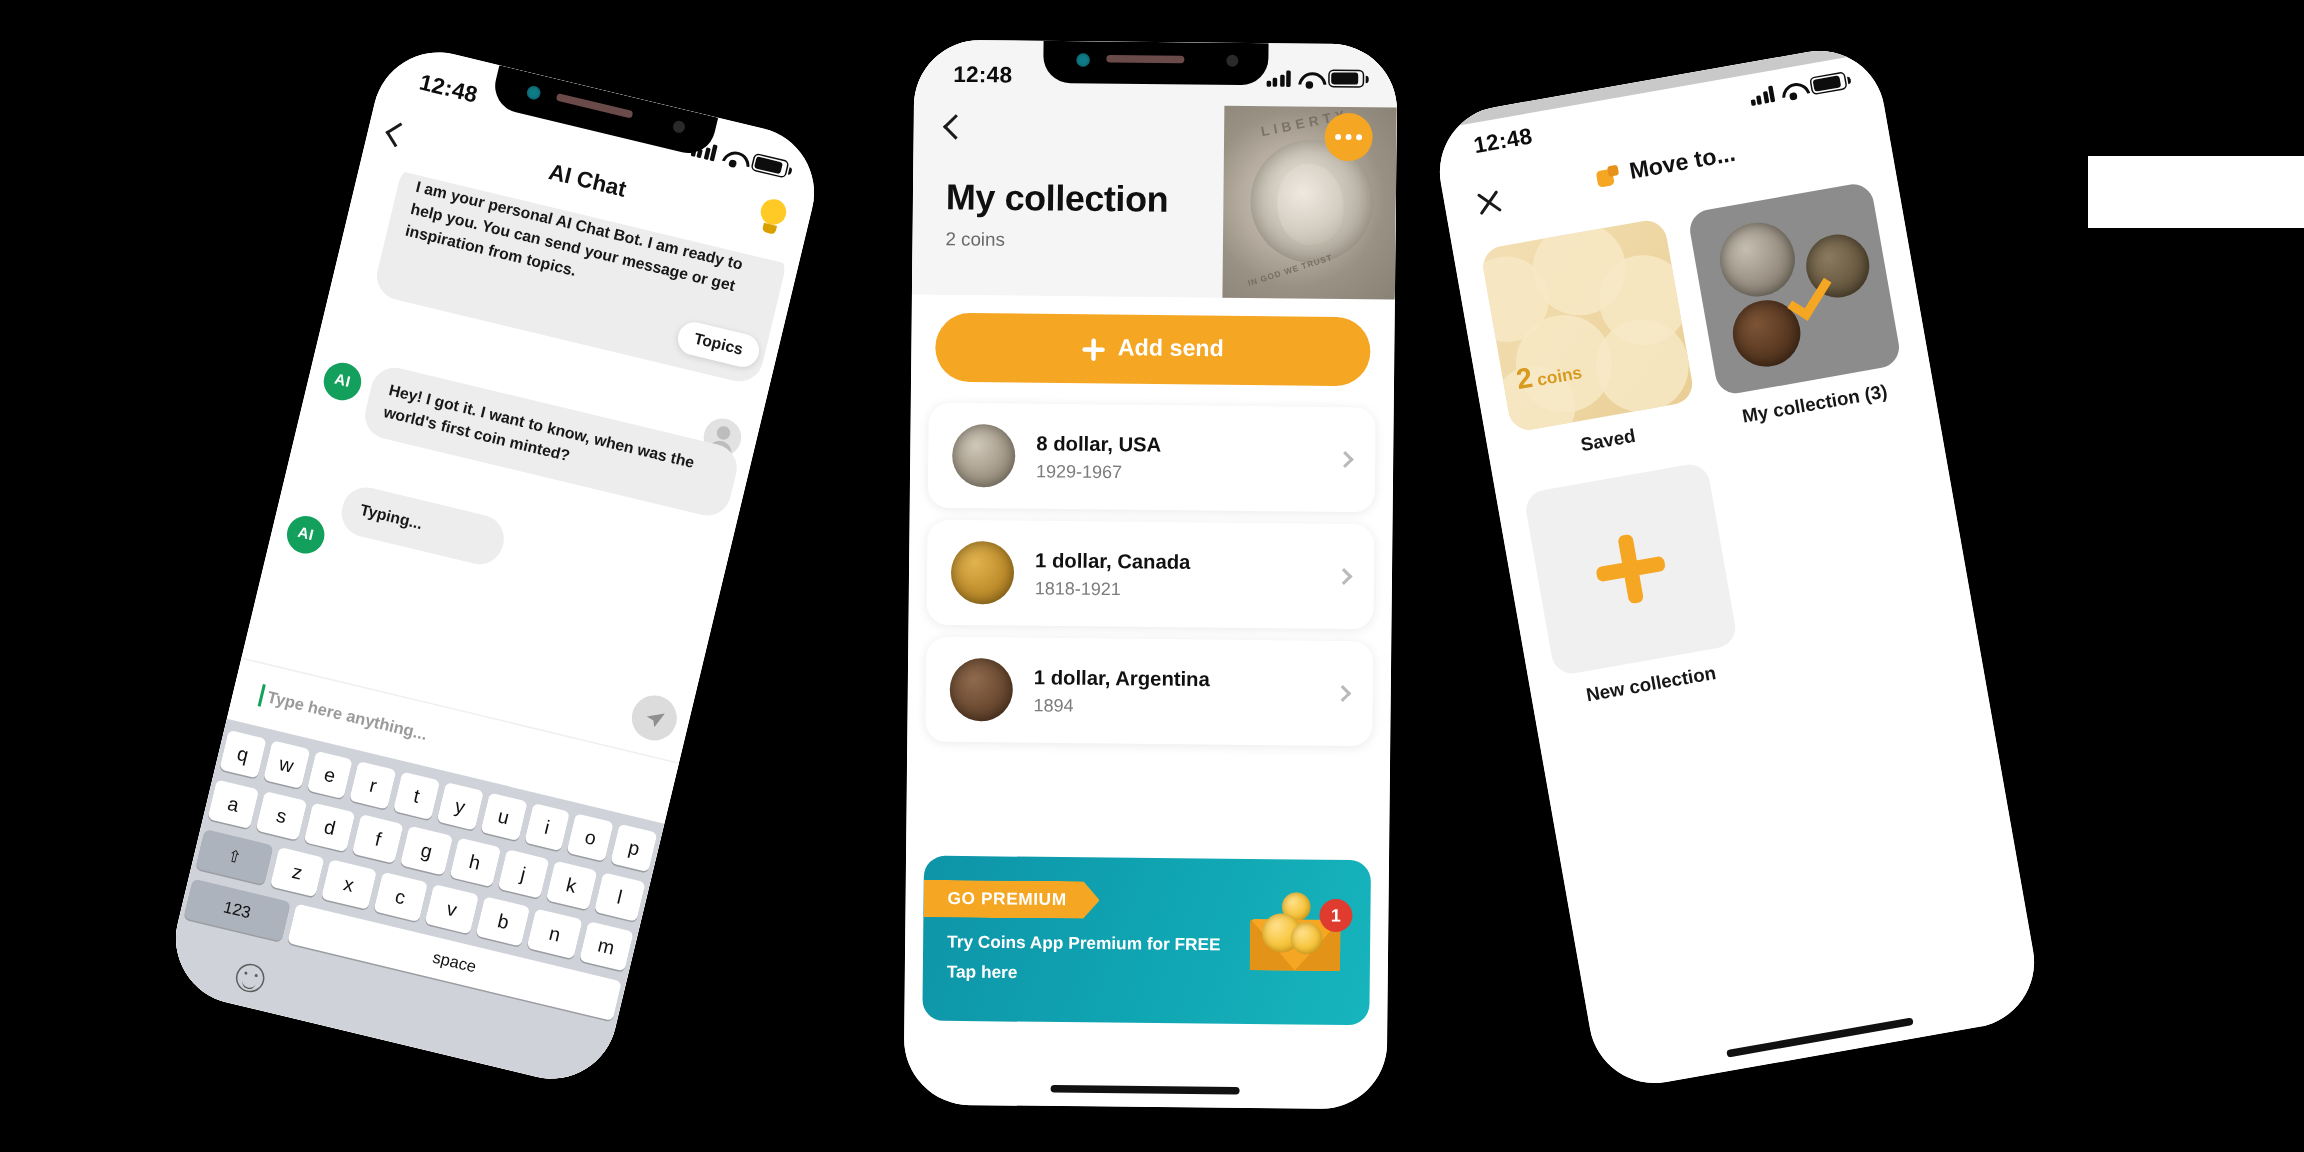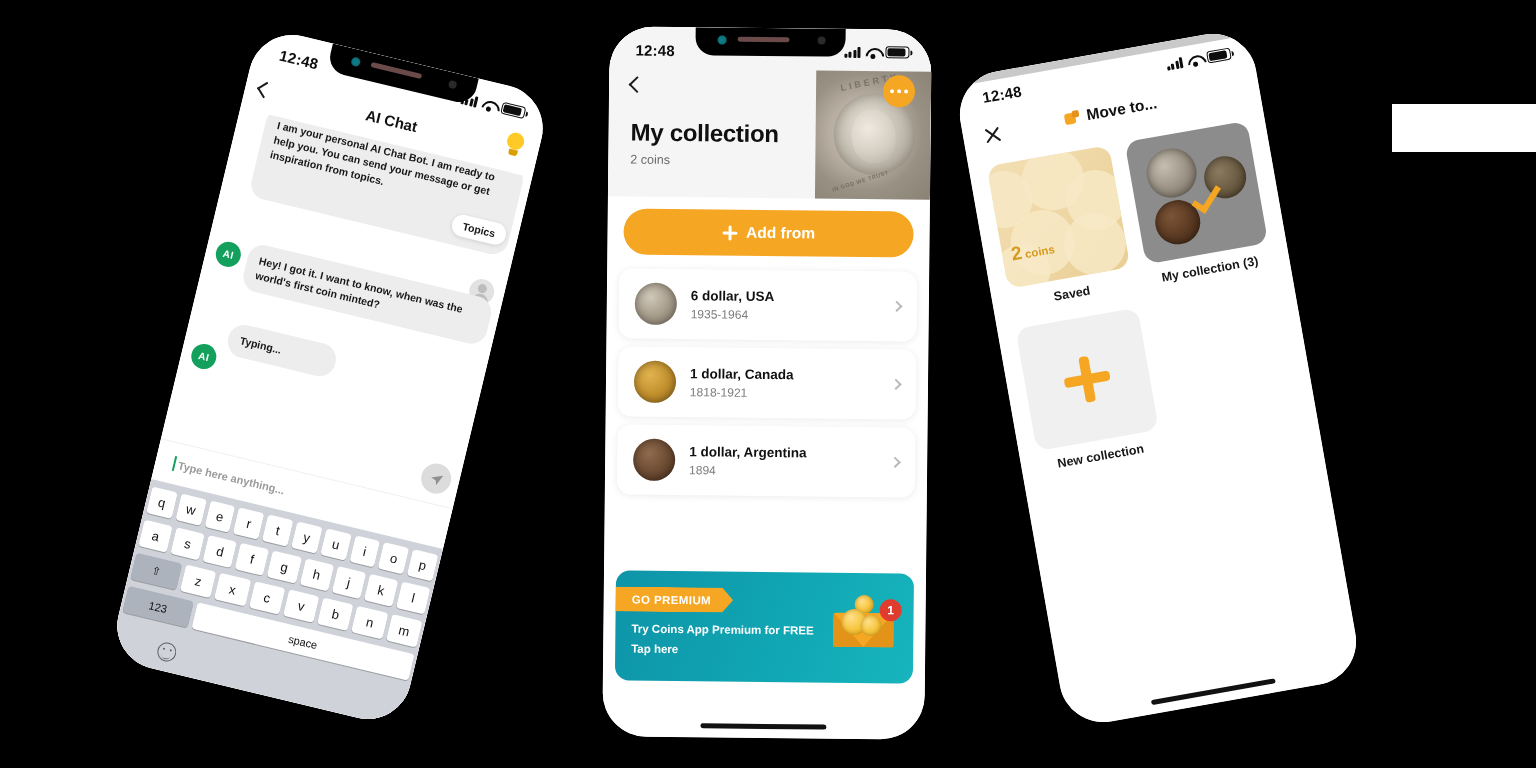--- a/index.html
+++ b/index.html
@@ -471,29 +471,29 @@
           <i></i>
           <i></i>
           <i></i>
         </div>
 
       <div class="p2-title">My collection</div>
       <div class="p2-sub">2 coins</div>
 
       <div class="add-btn">
         <span class="plus-glyph"></span>
-        <span>Add from</span>
+        <span>Add send</span>
       </div>
 
       <div class="coin-list">
         <div class="coin-row">
           <span class="coin-thumb ct-usa"></span>
           <span>
-            <div class="coin-name">6 dollar, USA</div>
-            <div class="coin-years">1935-1964</div>
+            <div class="coin-name">8 dollar, USA</div>
+            <div class="coin-years">1929-1967</div>
           </span>
           <span class="row-chevron"></span>
         </div>
         <div class="coin-row">
           <span class="coin-thumb ct-can"></span>
           <span>
             <div class="coin-name">1 dollar, Canada</div>
             <div class="coin-years">1818-1921</div>
           </span>
           <span class="row-chevron"></span>

